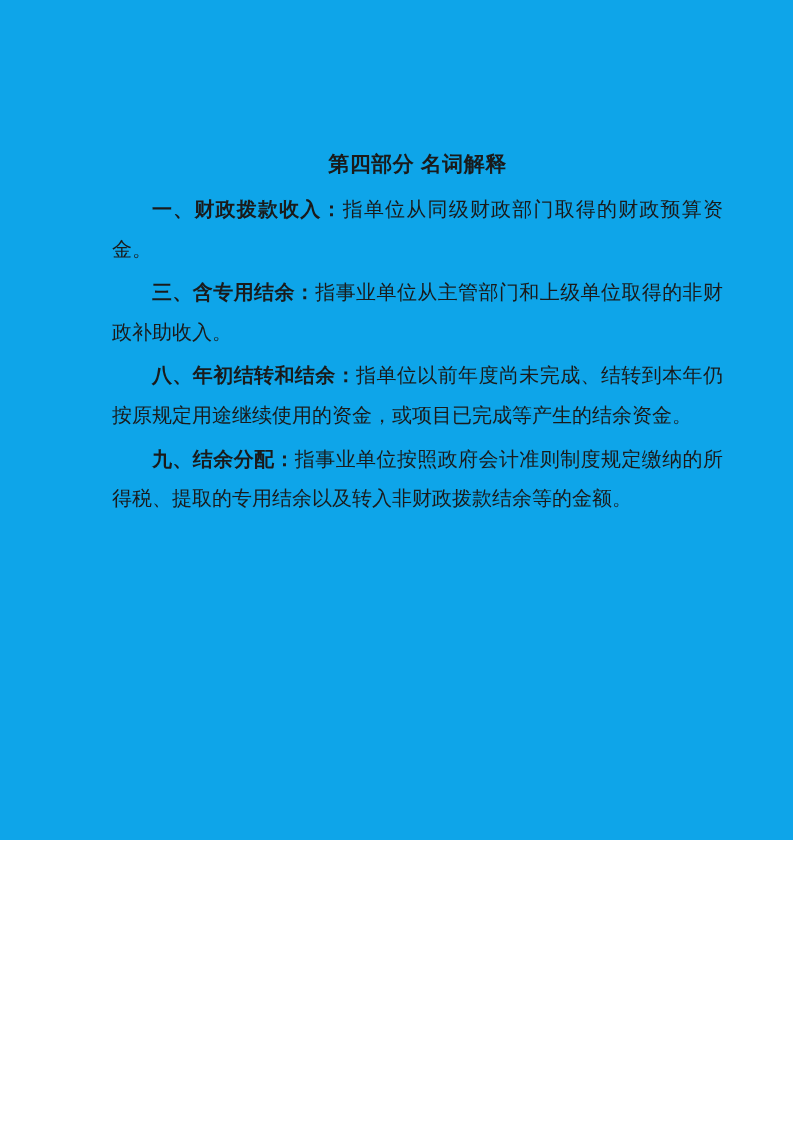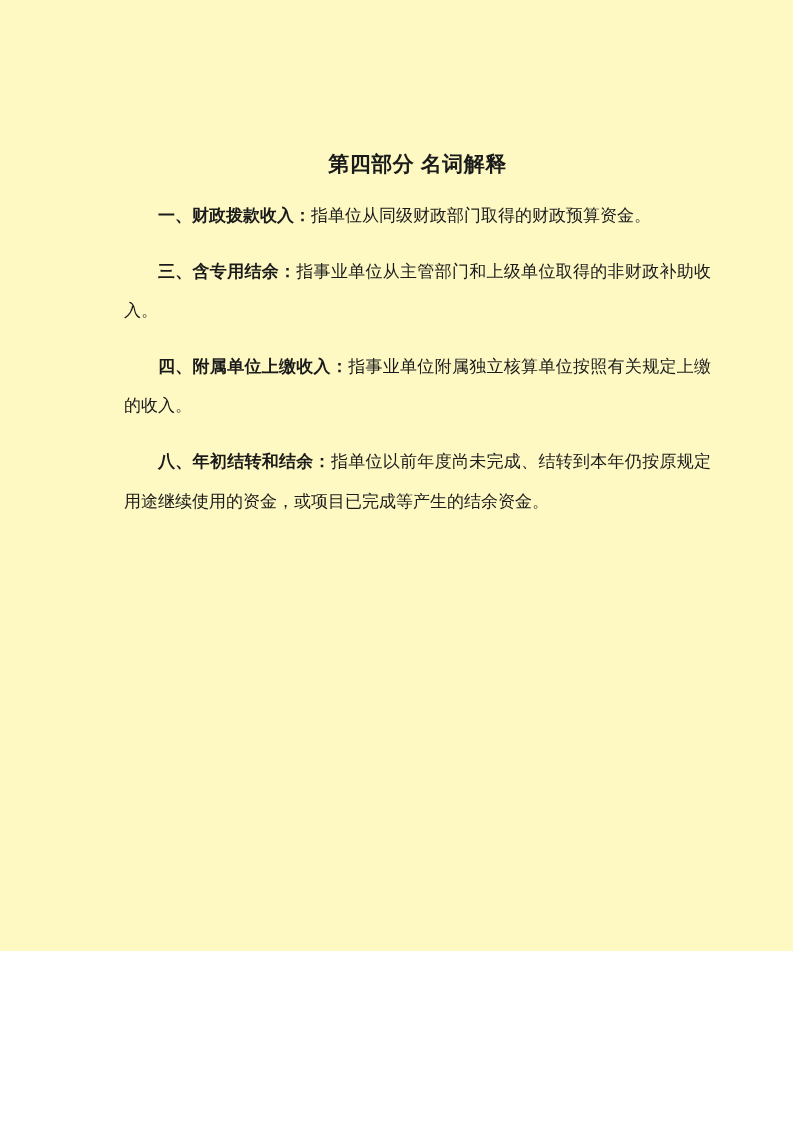--- a/index.html
+++ b/index.html
@@ -3,44 +3,44 @@
 <meta charset="utf-8">
 <style>
   html, body {
     margin: 0;
     padding: 0;
     background: #ffffff;
   }
   .page {
     position: relative;
     width: 793px;
-    height: 951px;
+    height: 840px;
     margin: 0 auto;
-    background: #fef9c3;
+    background: #0ea5e9;
     box-sizing: border-box;
     padding: 148px 66px 0 108px;
     overflow: hidden;
   }
   .doc-title {
     font-family: "Liberation Sans", "DejaVu Sans", sans-serif;
     font-size: 21px;
     font-weight: bold;
     color: #1a1a1a;
     text-align: center;
     line-height: 32px;
     margin: 0 0 10px 0;
     letter-spacing: 0.5px;
   }
   .body-text {
     font-family: "Liberation Serif", "DejaVu Serif", serif;
     color: #1a1a1a;
   }
   .para {
-    margin: 16px;
-    font-size: 17px;
+    margin: 4px;
+    font-size: 20px;
     line-height: 39.6px;
     text-indent: 2em;
     text-align: justify;
     text-align-last: left;
     text-justify: inter-ideograph;
     word-break: break-all;
   }
   .term {
     font-weight: bold;
   }
@@ -55,22 +55,22 @@
 
   <h1 class="doc-title">第四部分 名词解释</h1>
 
   <div class="body-text">
 
     <p class="para"><span class="term">一、财政拨款收入：</span><span class="def">指单位从同级财政部门取得的财政预算资金。</span></p>
 
 
     <p class="para"><span class="term">三、含专用结余：</span><span class="def">指事业单位从主管部门和上级单位取得的非财政补助收入。</span></p>
 
-    <p class="para"><span class="term">四、附属单位上缴收入：</span><span class="def">指事业单位附属独立核算单位按照有关规定上缴的收入。</span></p>
 
 
 
 
     <p class="para"><span class="term">八、年初结转和结余：</span><span class="def">指单位以前年度尚未完成、结转到本年仍按原规定用途继续使用的资金，或项目已完成等产生的结余资金。</span></p>
 
+    <p class="para"><span class="term">九、结余分配：</span><span class="def">指事业单位按照政府会计准则制度规定缴纳的所得税、提取的专用结余以及转入非财政拨款结余等的金额。</span></p>
 
   </div>
 </div>
 
 </body></html>

